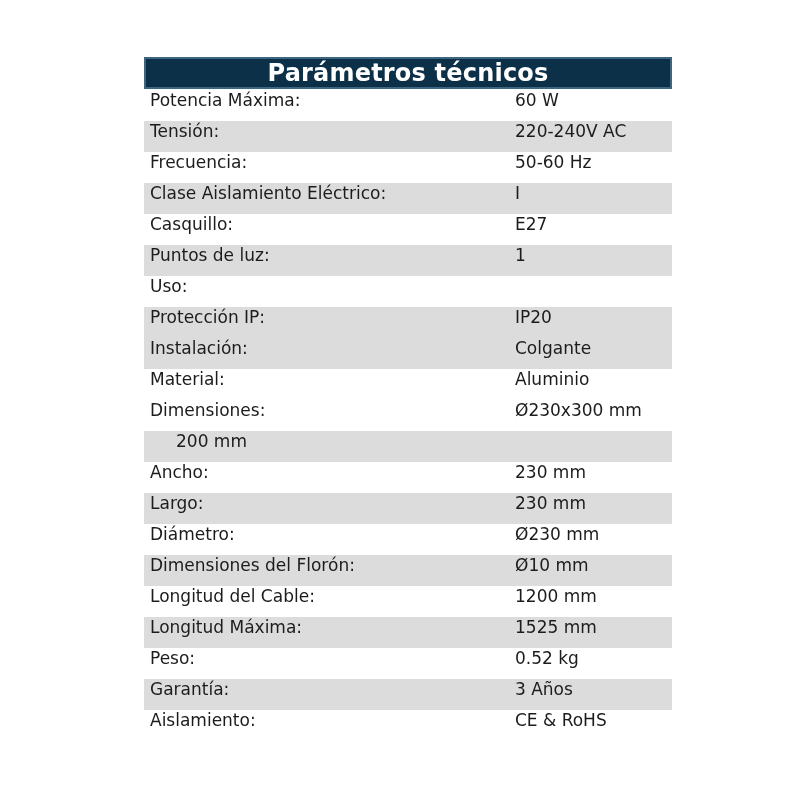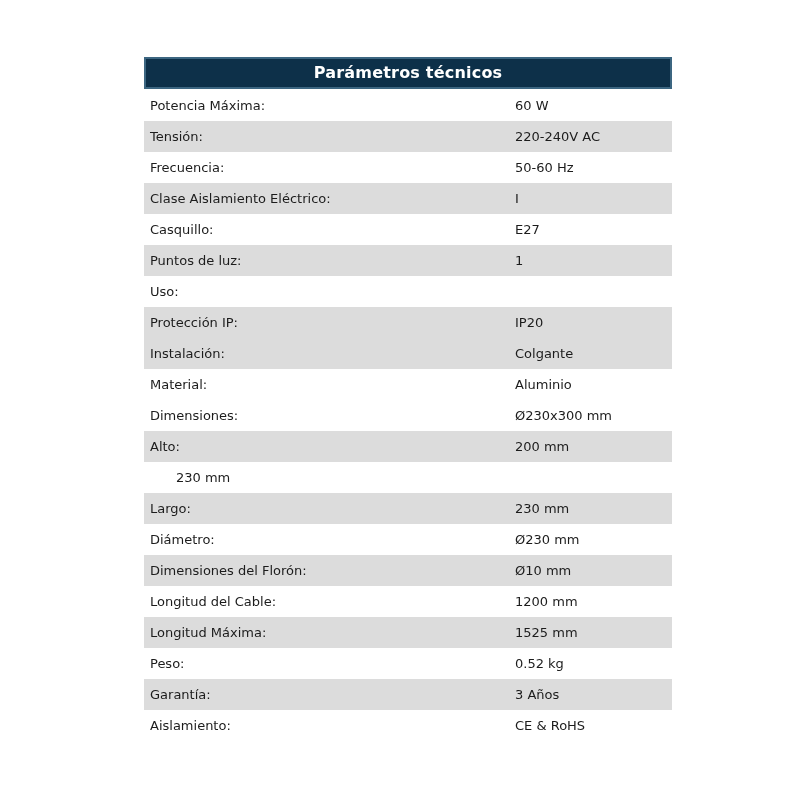--- a/index.html
+++ b/index.html
@@ -16,30 +16,30 @@
     -webkit-font-smoothing:antialiased;
   }
   .spec-table{
     position:absolute;left:144px;top:57px;width:528px;
   }
   .spec-header{
     box-sizing:border-box;
     background:var(--header-bg);
     border:2px solid var(--header-border);
     color:var(--header-text);
-    font-size:16px;font-weight:bold;
+    font-size:24px;font-weight:bold;
     text-align:center;
     height:32px;line-height:28px;
     letter-spacing:0.2px;
   }
   .spec-rows{margin-top:1px;}
   .spec-row{
-    display:flex;align-items:center;
+    display:flex;
     height:31px;
-    font-size:13px;color:var(--text);
+    font-size:17px;color:var(--text);
   }
   .spec-row.alt{background:var(--row-alt);}
   .spec-row .label{
     box-sizing:border-box;
     padding-left:6px;width:339px;
     white-space:nowrap;overflow:hidden;
   }
   .spec-row .value{
     flex:1;white-space:nowrap;margin-left:32px;
   }
@@ -100,25 +100,25 @@
     <span class="label">Material:</span>
     <span class="value">Aluminio</span>
   </div>
 
   <div class="spec-row">
     <span class="label">Dimensiones:</span>
     <span class="value">Ø230x300 mm</span>
   </div>
 
   <div class="spec-row alt">
-    <span class="label">Alto:</span>
     <span class="value">200 mm</span>
   </div>
 
   <div class="spec-row">
+    <span class="label">Ancho:</span>
     <span class="value">230 mm</span>
   </div>
 
   <div class="spec-row alt">
     <span class="label">Largo:</span>
     <span class="value">230 mm</span>
   </div>
 
   <div class="spec-row">
     <span class="label">Diámetro:</span>

